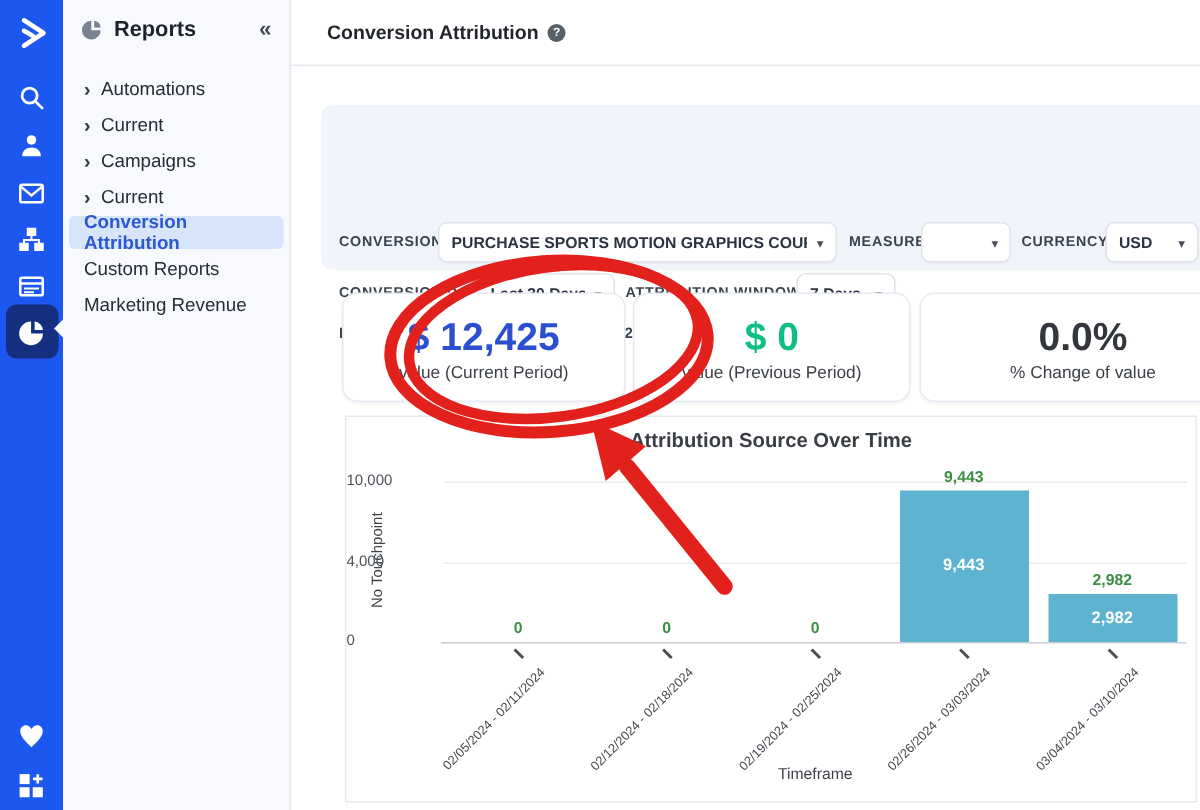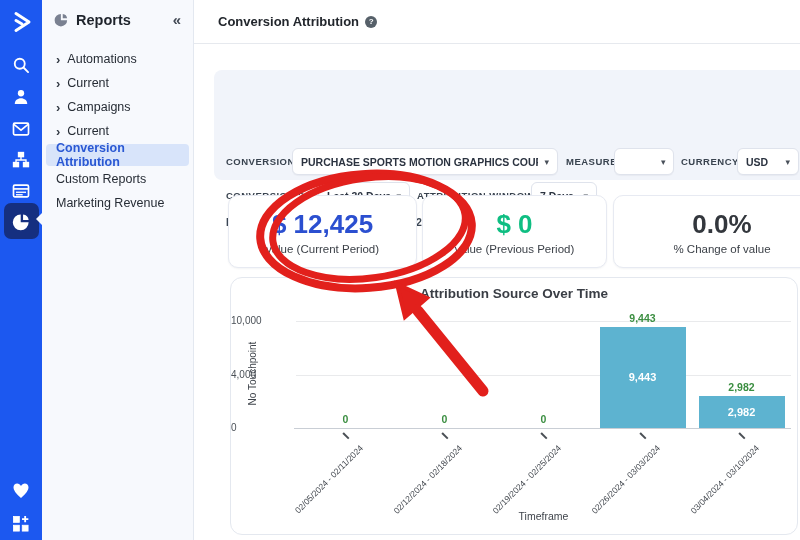--- a/index.html
+++ b/index.html
@@ -53,21 +53,21 @@
 
   
   .stat-card { position:absolute; top:195px; height:73px; background:#fff;
     border:1px solid #e7eaf2; border-radius:10px; box-shadow:0 1px 2px rgba(20,30,60,0.05);
     display:flex; flex-direction:column; align-items:center; justify-content:center; gap:3px; }
   .stat-value { font-size:26px; font-weight:bold; }
   .stat-label { font-size:11.5px; color:#3c4148; }
 
   
   #chart-panel { position:absolute; left:230px; top:277px; width:568px; height:258px;
-    background:#fff; border:1px solid #e4e8ef; border-radius:12px; overflow:hidden; }
+    background:#fff; border:1px solid #e4e8ef; border-radius:0; overflow:hidden; }
   #chart-title { position:absolute; left:0; top:8px; width:100%; text-align:center;
     font-size:13.5px; font-weight:bold; color:#3a3e45; }
   .gridline { position:absolute; left:65px; width:495px; height:1px; background:#e9eaec; }
   .axisline { position:absolute; left:63px; width:497px; height:1px; background:#c9ced5; }
   .ytick { position:absolute; left:0; width:58px; text-align:left; font-size:10px; color:#4b5158; }
   #y-axis-title { position:absolute; left:-24px; top:90px; width:90px; text-align:center;
     font-size:10px; color:#3f444b; transform:rotate(-90deg); }
   .bar { position:absolute; background:#5db3d0; }
   .bar-inner-label { position:absolute; text-align:center; color:#ffffff; font-size:11px; font-weight:bold; }
   .bar-top-label { position:absolute; text-align:center; font-size:10.5px; font-weight:bold; }

